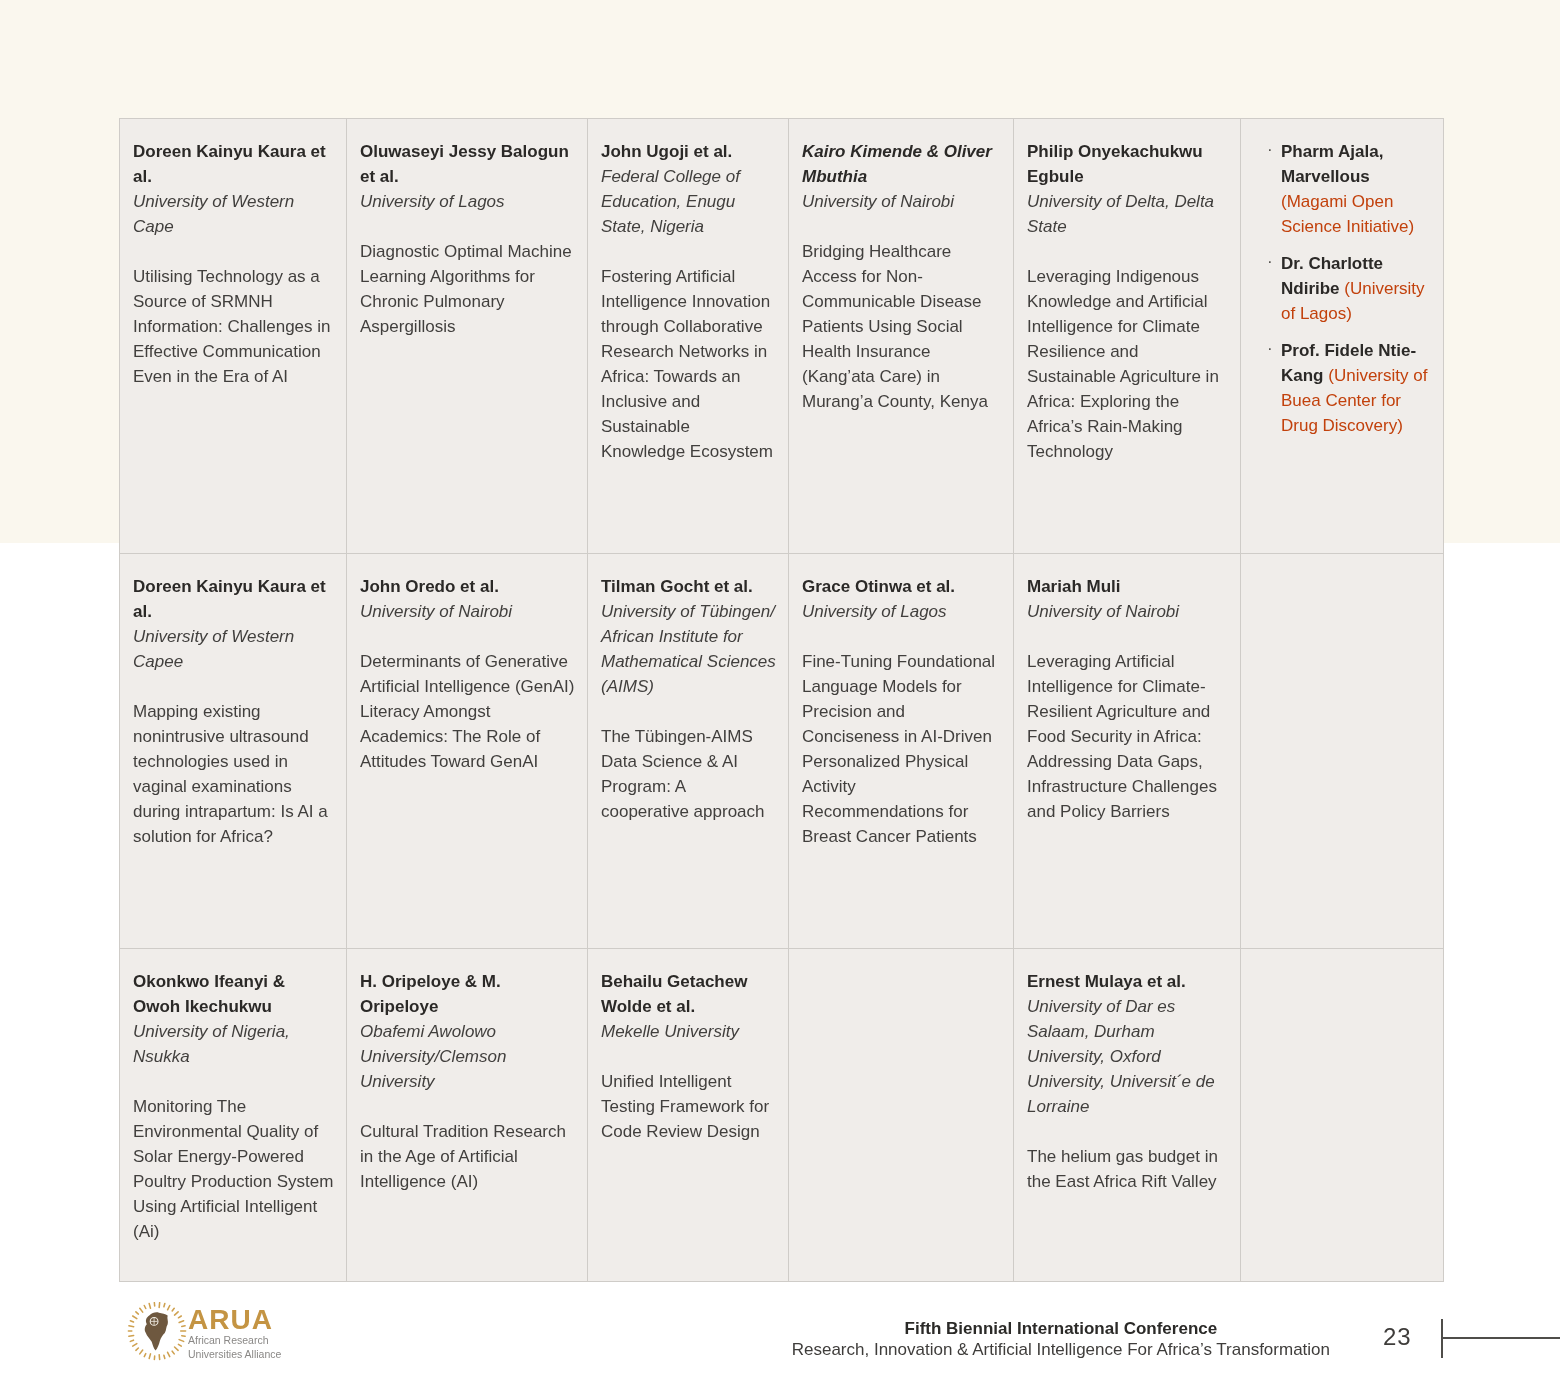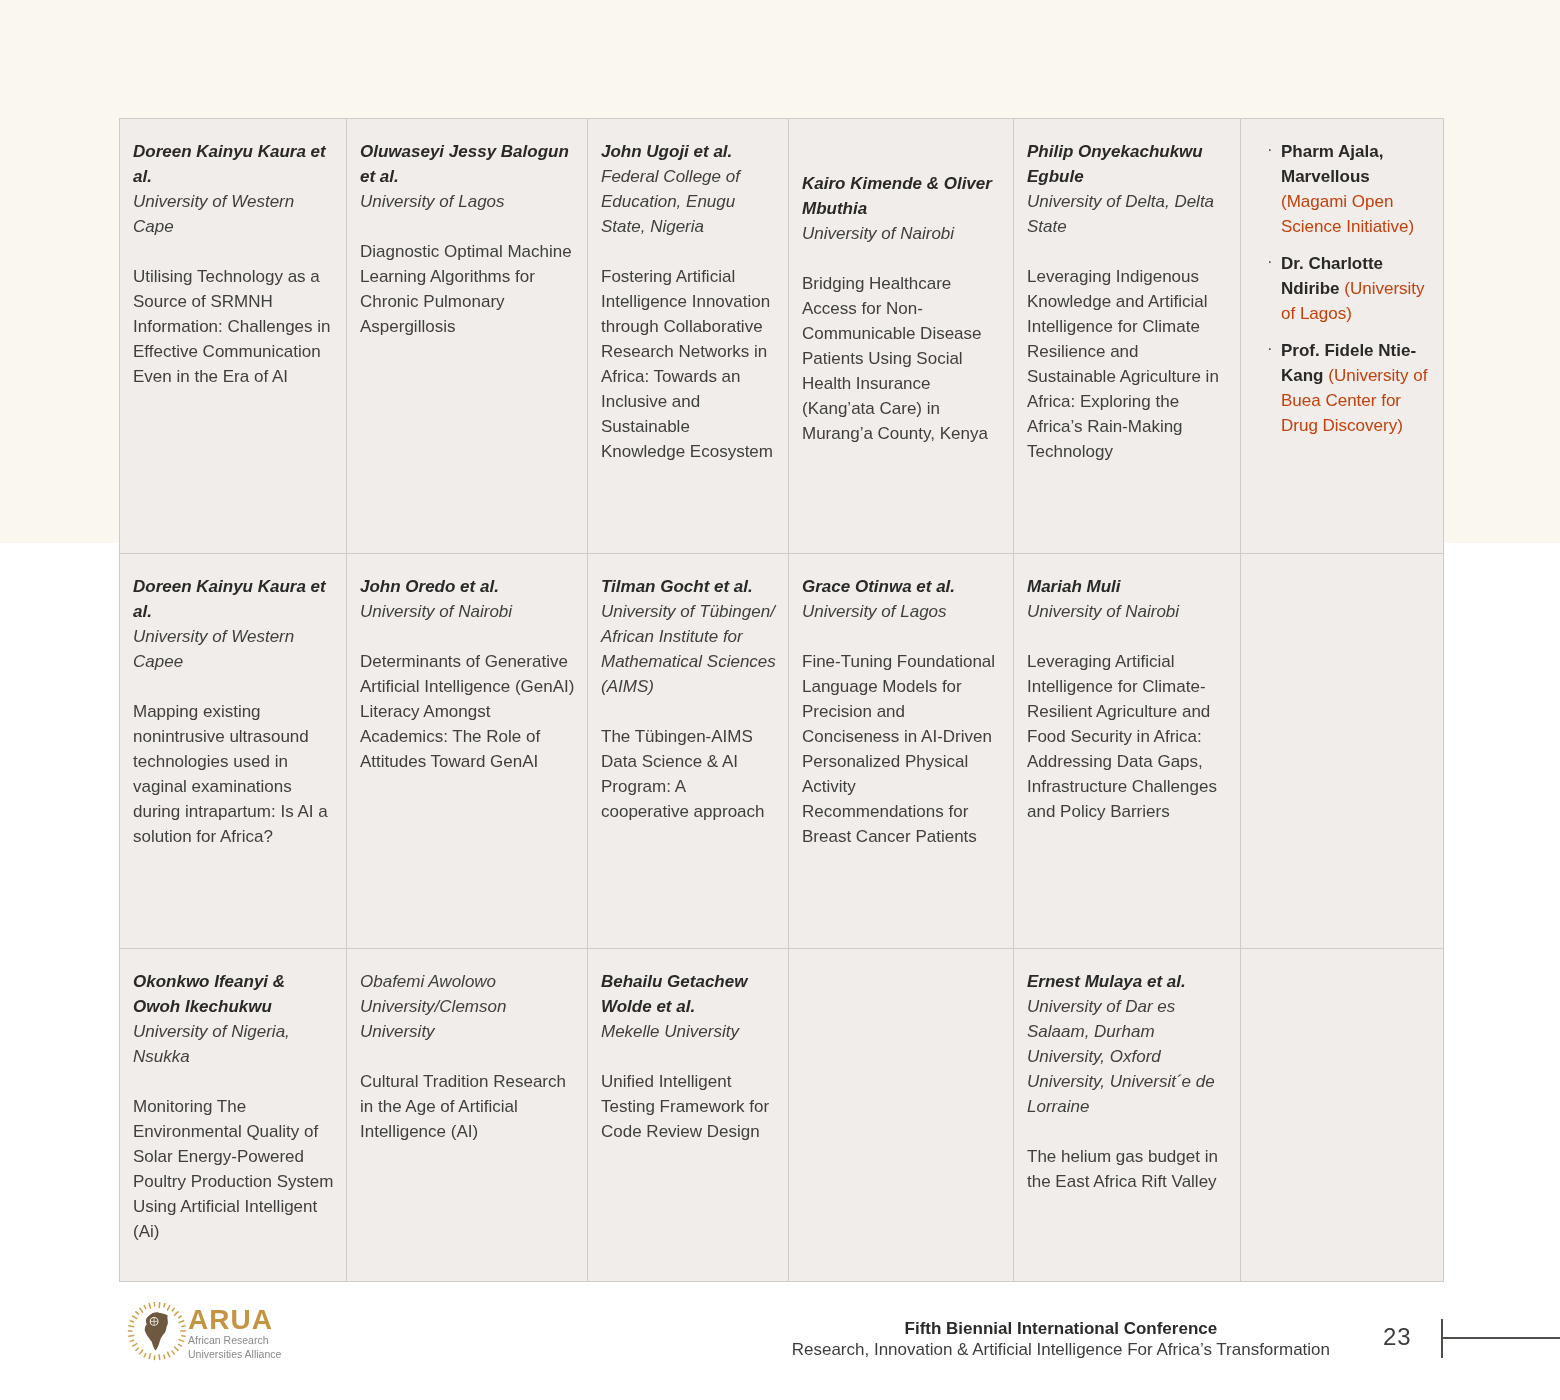--- a/index.html
+++ b/index.html
@@ -21,22 +21,22 @@
   .cell{
     box-sizing:border-box;
     border-right:1px solid #cfccc8;
     border-bottom:1px solid #cfccc8;
     padding:20px 12px 12px 13px;
     font-size:17px;line-height:25px;color:#413f3d;
     overflow:hidden;
   }
   .cell.last-col{border-right:none;}
   .cell.last-row{border-bottom:none;}
-  .presenter{font-weight:700;color:#2b2927;font-style:italic;}
-  .presenter.italic{font-style:italic;margin-top:32px;}
+  .presenter{font-weight:700;color:#2b2927;}
+  .presenter.italic{font-style:italic;}
   .affiliation{font-style:italic;color:#413f3d;}
   .paper-title{margin-top:25px;}
   .person{position:relative;padding-left:27px;margin-bottom:12px;}
   .person .dot{position:absolute;left:13px;top:-2px;color:#55534f;font-size:17px;}
   .pname{font-weight:700;color:#2b2927;}
   .paff{font-weight:400;color:#c2410c;}
   
   .logo{position:absolute;left:126px;top:1302px;display:flex;align-items:center;gap:0;}
   .logo svg{display:block;}
   .logo-name{font-size:28px;font-weight:700;color:#c49443;letter-spacing:1px;line-height:1.05;}
@@ -109,20 +109,21 @@
       <div class="affiliation">University of Nairobi</div>
       <div class="paper-title">Leveraging Artificial Intelligence for Climate-Resilient Agriculture and Food Security in Africa: Addressing Data Gaps, Infrastructure Challenges and Policy Barriers</div>
     </div>
     <div class="cell last-col"></div>
     <div class="cell last-row">
       <div class="presenter">Okonkwo Ifeanyi &amp; Owoh Ikechukwu</div>
       <div class="affiliation">University of Nigeria, Nsukka</div>
       <div class="paper-title">Monitoring The Environmental Quality of Solar Energy-Powered Poultry Production System Using Artificial Intelligent (Ai)</div>
     </div>
     <div class="cell last-row">
+      <div class="presenter">H. Oripeloye &amp; M. Oripeloye</div>
       <div class="affiliation">Obafemi Awolowo University/Clemson University</div>
       <div class="paper-title">Cultural Tradition Research in the Age of Artificial Intelligence (AI)</div>
     </div>
     <div class="cell last-row">
       <div class="presenter">Behailu Getachew Wolde et al.</div>
       <div class="affiliation">Mekelle University</div>
       <div class="paper-title">Unified Intelligent Testing Framework for Code Review Design</div>
     </div>
     <div class="cell last-row"></div>
     <div class="cell last-row">

